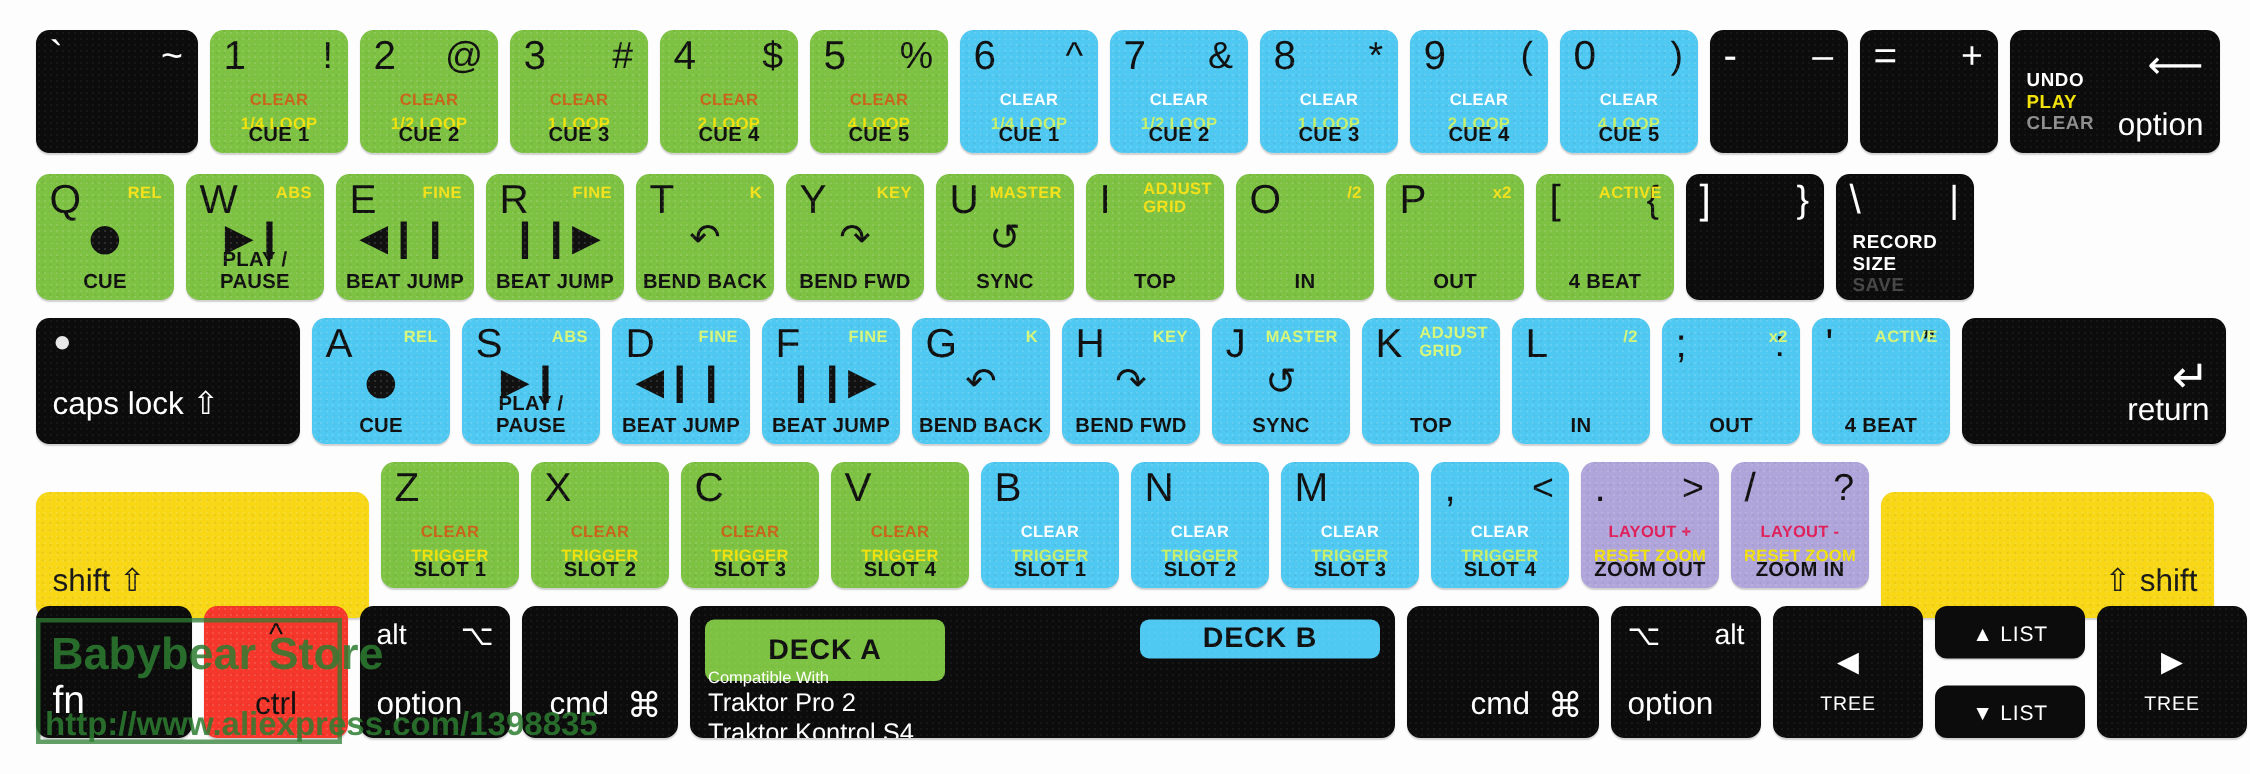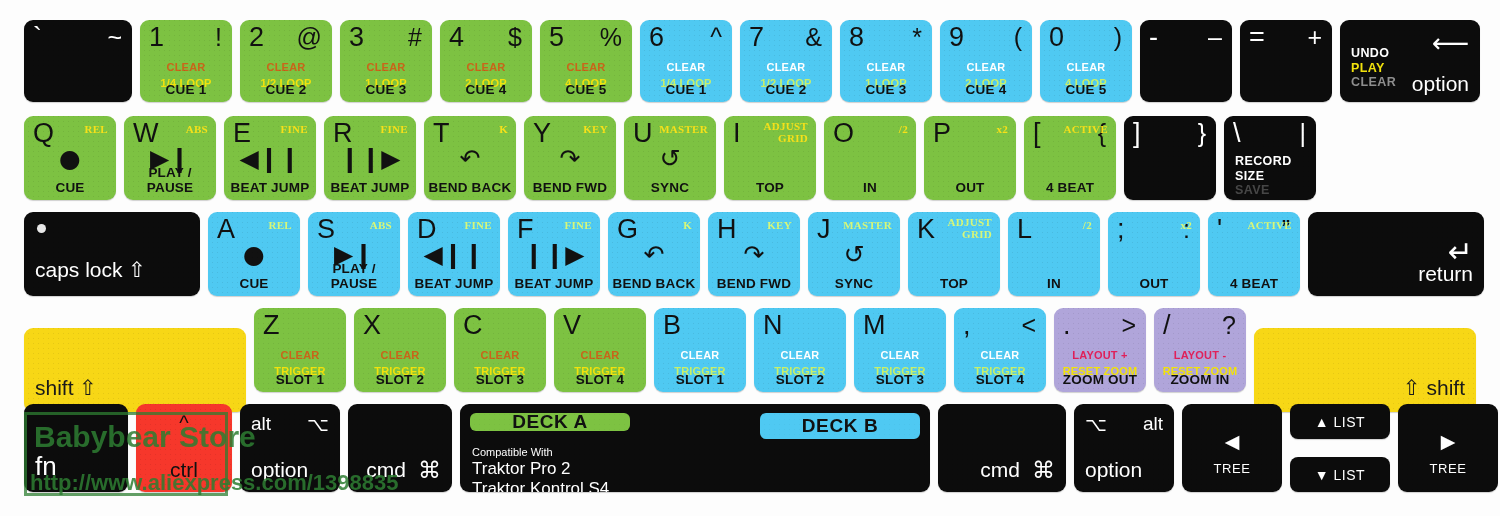--- a/index.html
+++ b/index.html
@@ -39,21 +39,21 @@
       radial-gradient(rgba(0,0,0,.13) 0.6px, transparent 0.7px);
     background-size:4px 4px, 5px 5px;
     background-position:0 0, 2px 3px;
     opacity:.55;
   }
   .k-black::after{opacity:.22;}
 
   
   .tl{position:absolute;left:9px;top:4px;font-size:27px;font-weight:400;line-height:1;}
   .tr{position:absolute;right:10px;top:5px;font-size:25px;font-weight:400;line-height:1;}
-  .mod{position:absolute;right:8px;top:8px;font-size:11px;font-weight:700;letter-spacing:.3px;line-height:1.05;text-align:right;font-family:Liberation Serif, serif;}
+  .mod{position:absolute;right:8px;top:8px;font-size:11px;font-weight:700;letter-spacing:.3px;line-height:1.05;}
   .mod.two{top:5px;}
   .center-ico{position:absolute;left:0;right:0;top:50%;transform:translateY(-48%);text-align:center;}
   .bot{position:absolute;left:0;right:0;bottom:5px;text-align:center;font-size:13.5px;font-weight:700;letter-spacing:.2px;}
   .mid2{position:absolute;left:0;right:0;text-align:center;font-size:11px;font-weight:700;letter-spacing:.2px;}
   .l1{top:41px;}
   .l2{top:57px;}
 
   
   .c-clear-o{color:#c9641a;}
   .c-loop-y{color:#f2e20c;}
@@ -77,21 +77,21 @@
 
   .capslock-led{position:absolute;left:13px;top:12px;width:9px;height:9px;border-radius:50%;background:#e8e8e8;}
 
   .bigtxt{font-size:20px;font-weight:400;}
   .deck-badge{
     position:absolute;top:9px;border-radius:6px;
     font-size:19px;font-weight:700;letter-spacing:.6px;
     display:flex;align-items:center;justify-content:center;
     color:#111;
   }
-  .deck-a{left:10px;width:160px;height:18px;background:#7dc242;}
+  .deck-a{left:10px;width:160px;height:41px;background:#7dc242;}
   .deck-b{right:10px;width:160px;height:26px;background:#4fc9f2;}
   .browse{position:absolute;left:0;right:0;top:14px;text-align:center;font-size:15px;font-weight:600;color:#fff;letter-spacing:1px;}
   .compat{position:absolute;left:12px;top:43px;color:#fff;font-size:11px;line-height:1.05;}
   .compat .big{font-size:17px;line-height:1.22;}
 
   
   .arrowcluster{position:relative;}
   .halfkey{position:absolute;left:0;width:100%;height:35px;border-radius:8px;background:#0c0c0c;color:#fff;overflow:hidden;box-shadow:0 1px 1px rgba(0,0,0,.18);}
   .halfkey .hl{position:absolute;left:0;right:0;top:50%;transform:translateY(-50%);text-align:center;font-size:14px;letter-spacing:.5px;}
 

